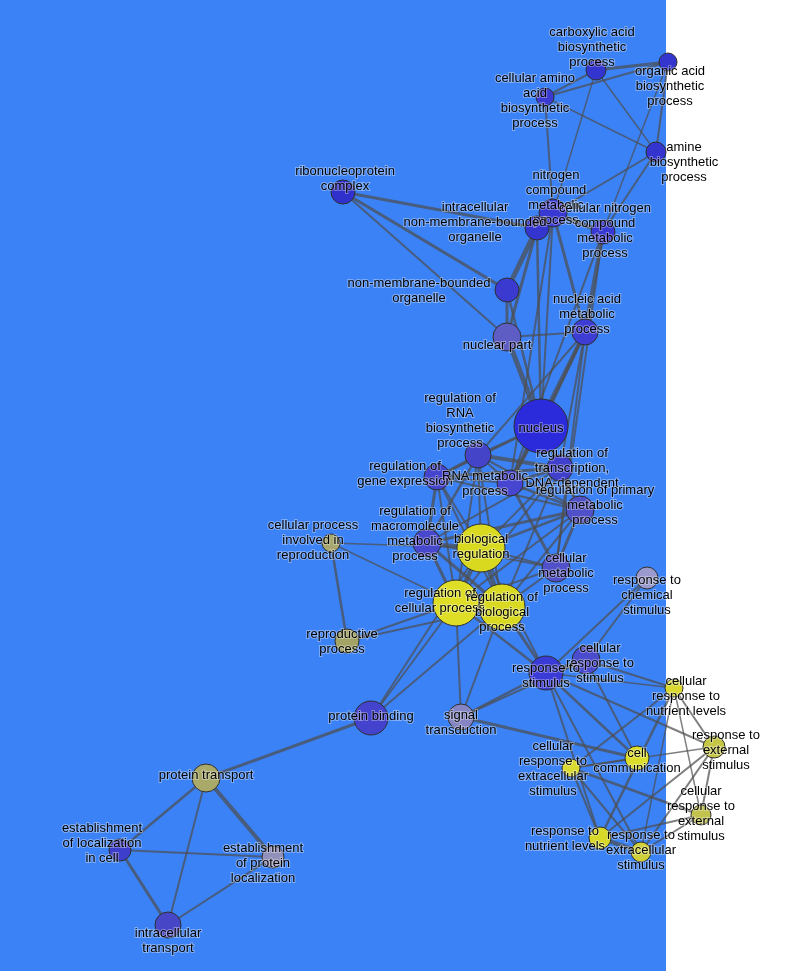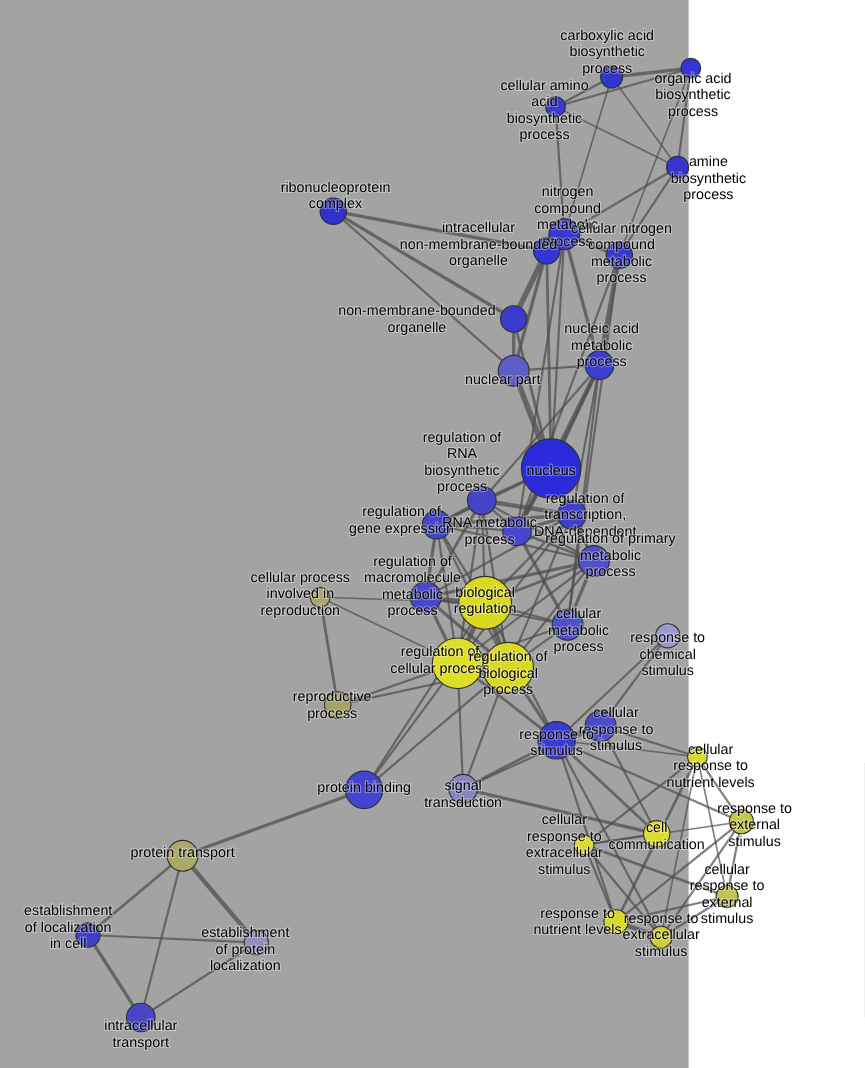--- a/index.html
+++ b/index.html
@@ -8,21 +8,22 @@
     background: #ffffff;
     width: 786px;
     height: 971px;
     overflow: hidden;
     font-family: "Liberation Sans", sans-serif;
   }
   .canvas {
     position: relative;
     width: 626px;
     height: 971px;
-    background: #a3a3a3;
+    background: #3b82f6;
+    padding-left: 40px;
   }
   svg { display: block; }
   .edge {
     stroke: #4d4d4d;
     stroke-opacity: 0.72;
     stroke-linecap: round;
   }
   .node {
     stroke: #2f2f2f;
     stroke-width: 1;

